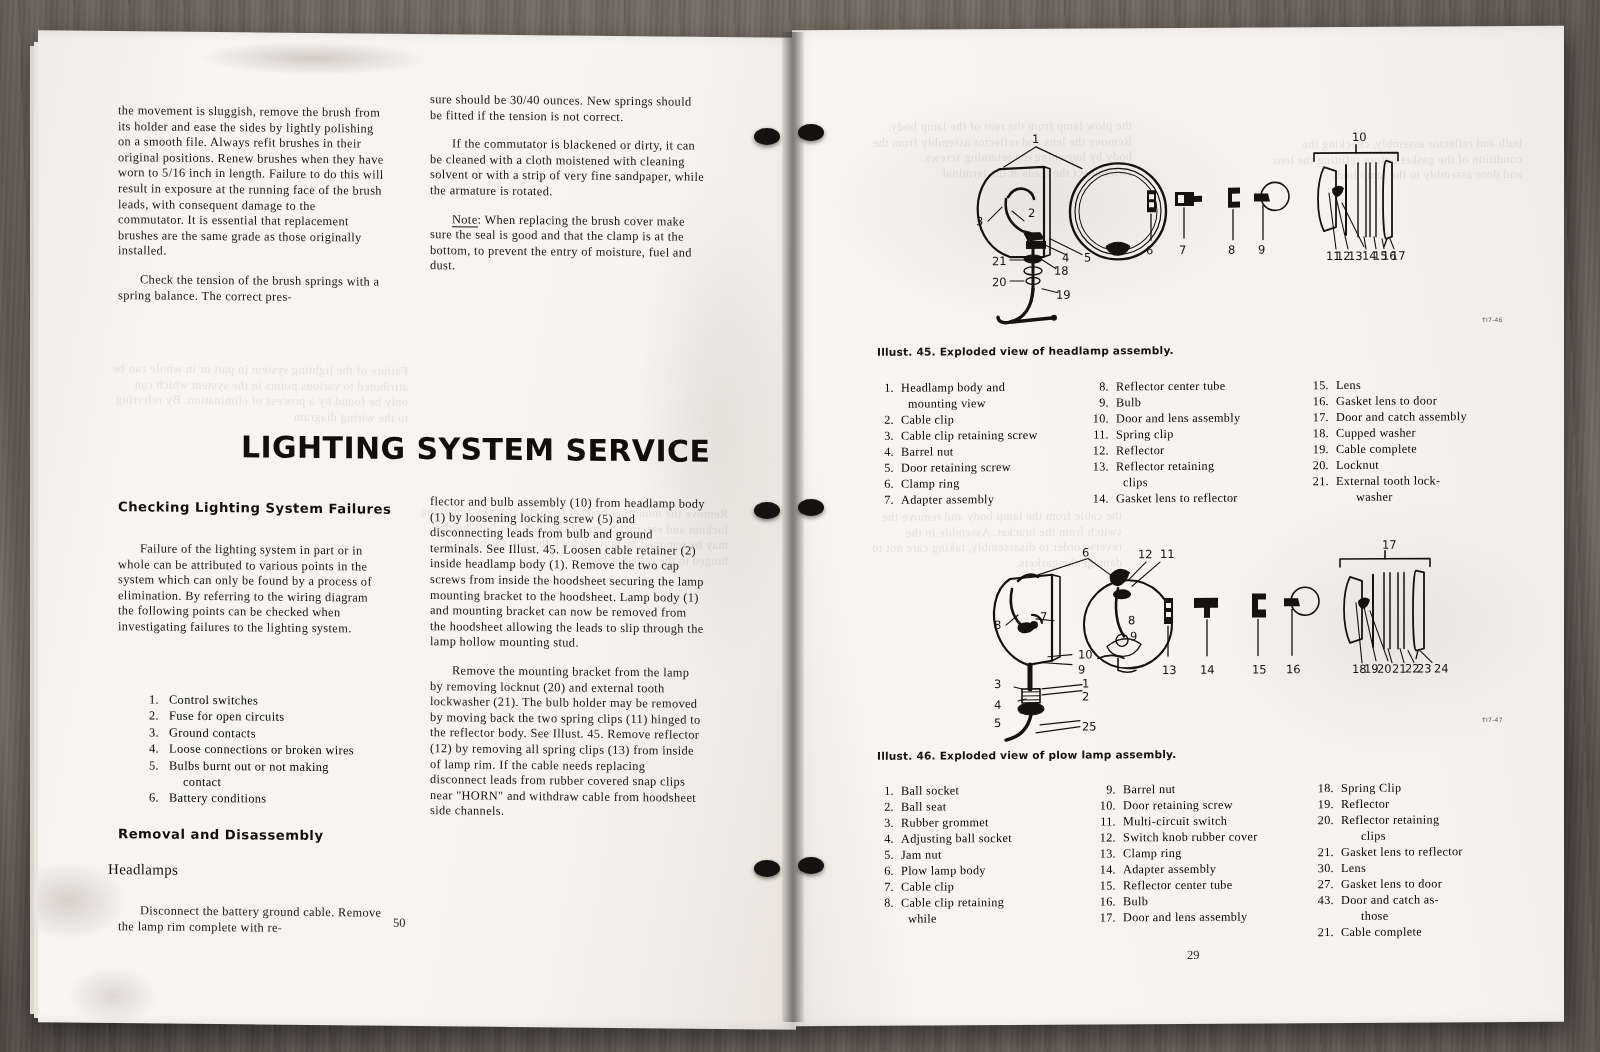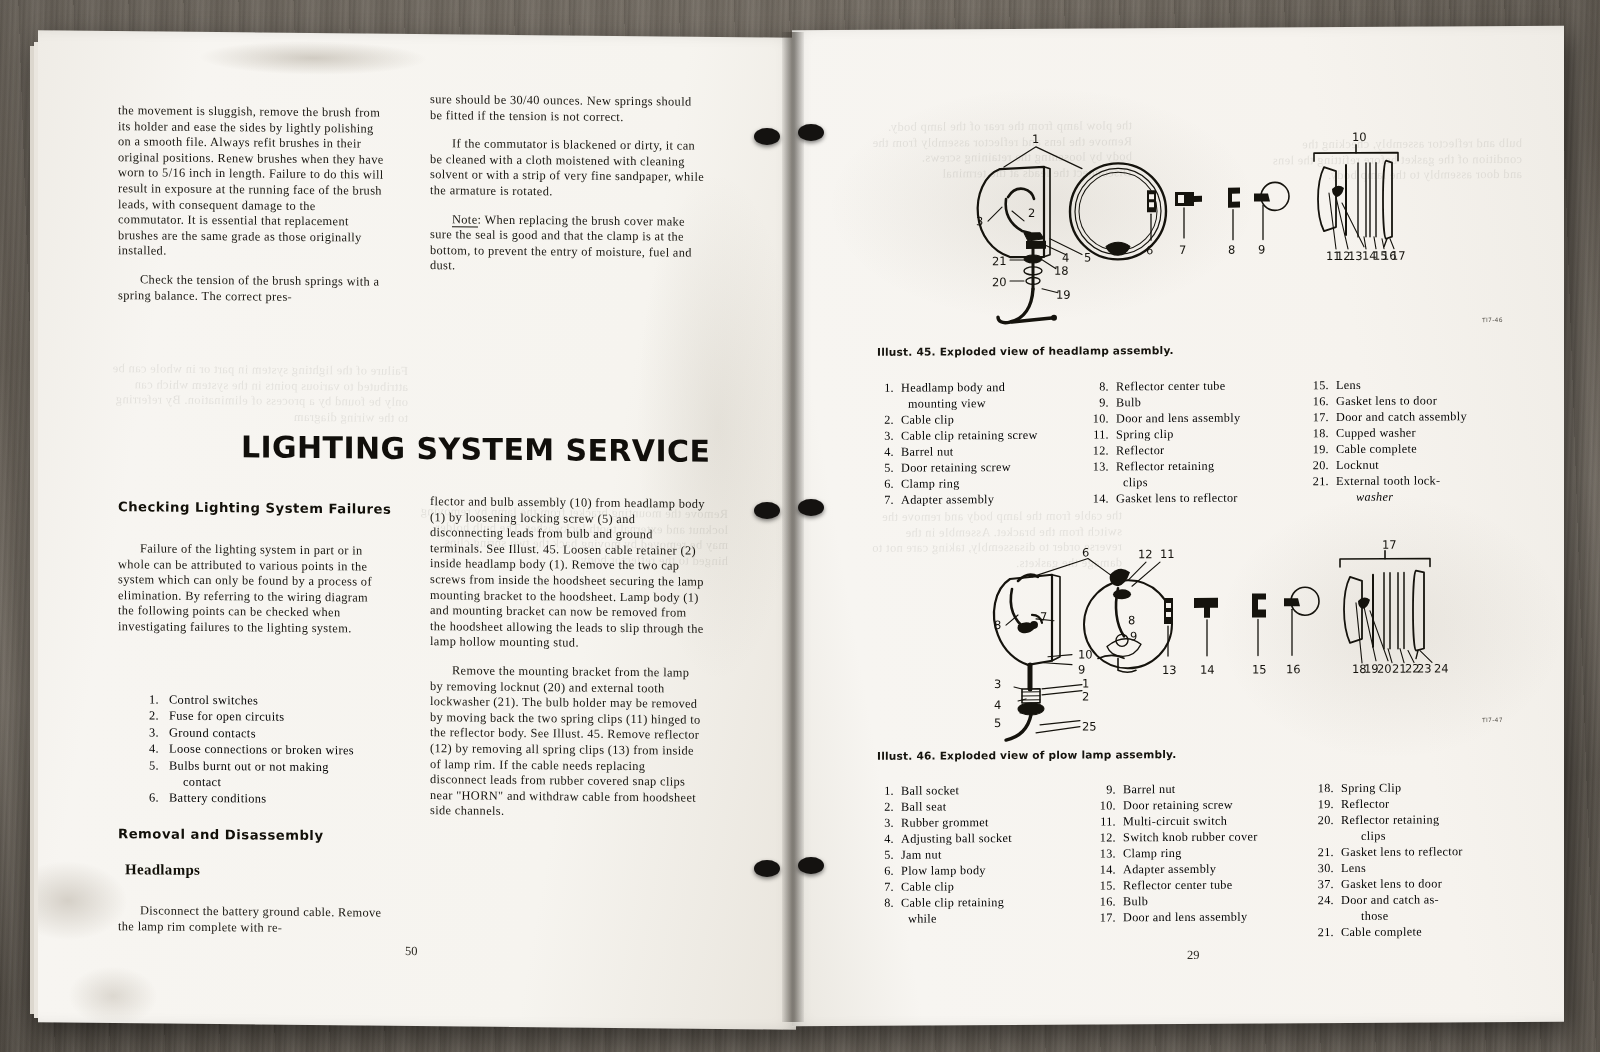--- a/index.html
+++ b/index.html
@@ -240,32 +240,32 @@
           <span class="t" style="padding-left:14px;">contact</span>
         </li>
       <li>
           <span class="n">6.</span>
           <span class="t">Battery conditions</span>
         </li>
     </ol>
 
     <div class="subhead" style="position:absolute; left:80px; top:795px;">Removal and Disassembly</div>
 
-    <div class="plainhead" style="position:absolute; left:87px; top:830px;font-weight:bold;">Headlamps</div>
+    <div class="plainhead" style="position:absolute; left:70px; top:830px;">Headlamps</div>
 
     <div class="col" style="left:80px; top:872px; width:267px;">
       <p class="ind">Disconnect the battery ground cable. Remove the lamp rim complete with re-</p>
     </div>
 
     <div class="col" style="left:392px; top:460px; width:275px;">
       <p>flector and bulb assembly (10) from headlamp body (1) by loosening locking screw (5) and disconnecting leads from bulb and ground terminals. See Illust. 45. Loosen cable retainer (2) inside headlamp body (1).   Remove the two cap screws from inside the hoodsheet securing the lamp mounting bracket to the hoodsheet. Lamp body (1) and mounting bracket can now be removed from the hoodsheet allowing the leads to slip through the lamp hollow mounting stud.</p>
       <p class="ind">Remove the mounting bracket from the lamp by removing locknut (20) and external tooth lockwasher (21).   The bulb holder may be removed by moving back the two spring clips (11) hinged to the reflector body.  See Illust. 45.  Remove reflector (12) by removing all spring clips (13) from inside of lamp rim. If the cable needs replacing disconnect leads from rubber covered snap clips near "HORN" and withdraw cable from hoodsheet side channels.</p>
     </div>
 
-    <div class="pgnum" style="left:355px; top:910px;margin-left:12px;">50</div>
+    <div class="pgnum" style="left:355px; top:882px;">50</div>
   </div>
 
   <div class="page" id="page-right">
 
     <div class="stain" style="left:40px; top:60px; width:420px; height:230px; background:radial-gradient(ellipse,rgba(130,120,100,0.13),rgba(130,120,100,0) 72%);"></div>
     <div class="stain" style="left:430px; top:470px; width:340px; height:260px; background:radial-gradient(ellipse,rgba(130,120,100,0.12),rgba(130,120,100,0) 72%);"></div>
 
     <div class="ghost" style="left:80px; top:90px; width:260px;">
       the plow lamp from the rear of the lamp body. Remove the lens and
       reflector assembly from the body by loosening the retaining screws.
@@ -472,21 +472,21 @@
           </li>
         <li>
             <span class="n">20.</span>
             <span class="t">Locknut</span>
           </li>
         <li>
             <span class="n">21.</span>
             <span class="t">External tooth lock-</span>
           </li>
         <li>
-            <span class="cont" style="padding-left:44px;font-style:italic;">washer</span>
+            <span class="cont" style="padding-left:44px;">washer</span>
           </li>
       </ol>
     </div>
 
     <div class="illus" style="left:140px; top:500px; width:580px; height:215px;">
       <svg viewBox="0 0 580 215" width="580" height="215" xmlns="http://www.w3.org/2000/svg">
         <g fill="none" stroke="#15130d" stroke-width="1.6" stroke-linecap="round" stroke-linejoin="round">
 
           <path d="M78 50 C62 60 58 86 66 106 C72 122 84 132 96 136 L120 132 L120 46 Z" stroke-width="2.2"></path>
           <path d="M120 46 L128 48 L128 128 L120 132"></path>
@@ -681,25 +681,25 @@
           </li>
         <li>
             <span class="n">21.</span>
             <span class="t">Gasket lens to reflector</span>
           </li>
         <li>
             <span class="n">30.</span>
             <span class="t">Lens</span>
           </li>
         <li>
-            <span class="n">37.</span>
+            <span class="n">27.</span>
             <span class="t">Gasket lens to door</span>
           </li>
         <li>
-            <span class="n">24.</span>
+            <span class="n">43.</span>
             <span class="t">Door and catch as-</span>
           </li>
         <li>
             <span class="cont" style="padding-left:44px;">those</span>
           </li>
         <li>
             <span class="n">21.</span>
             <span class="t">Cable complete</span>
           </li>
       </ol>

